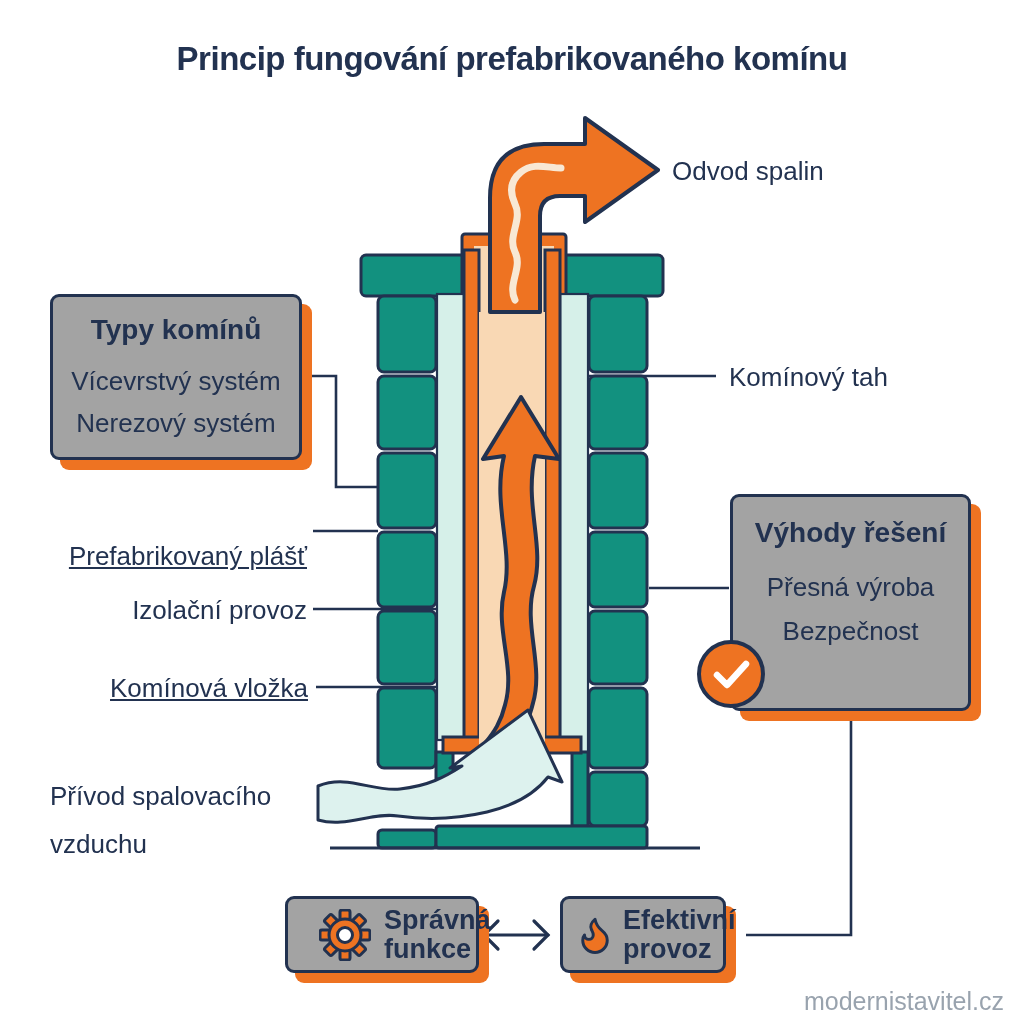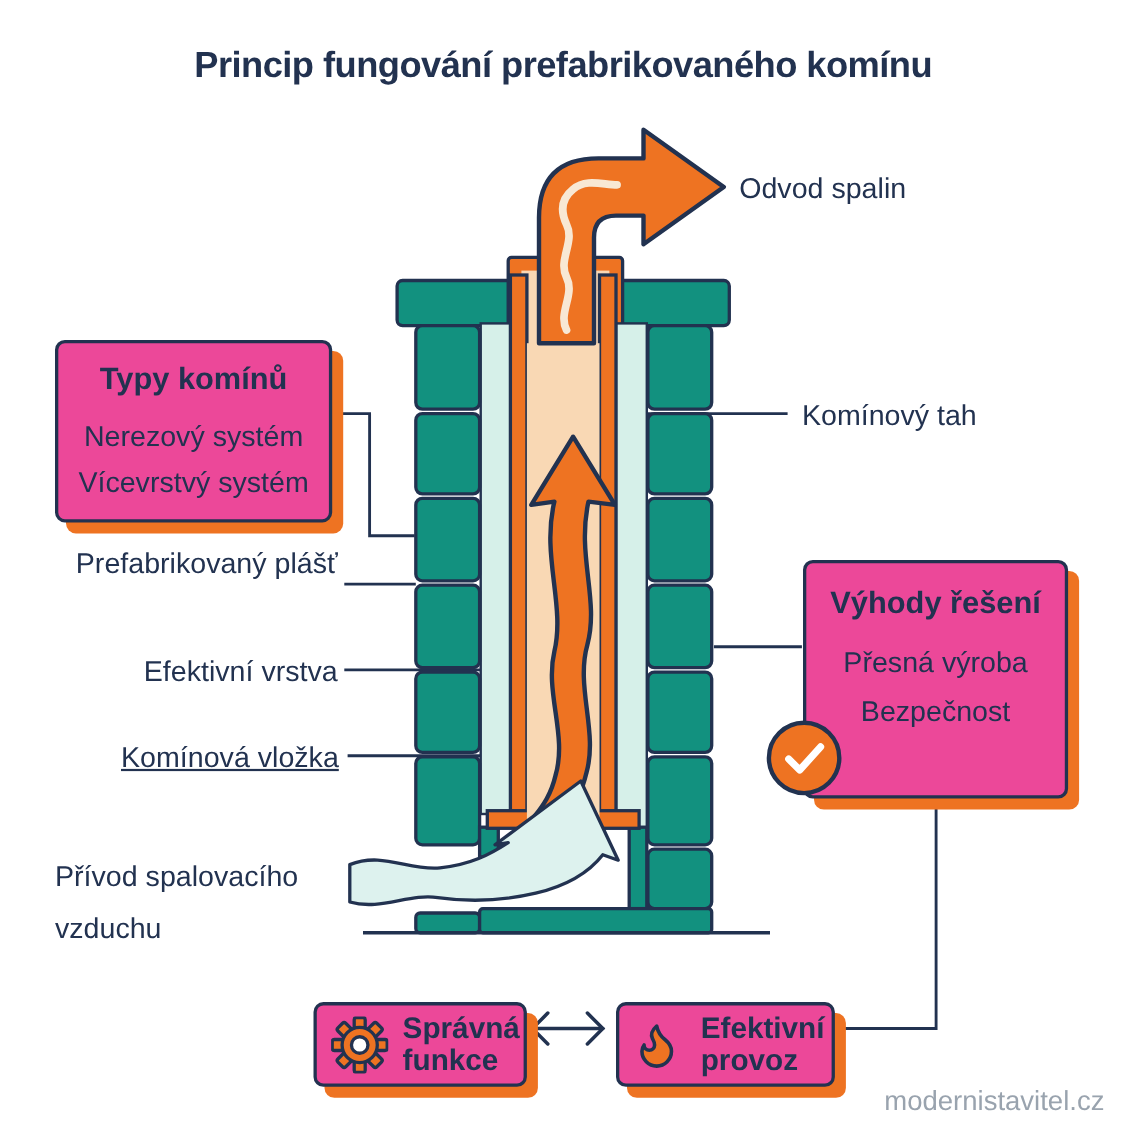--- a/index.html
+++ b/index.html
@@ -35,41 +35,40 @@
   .s-wave{stroke:var(--cream);stroke-width:7;fill:none;stroke-linecap:round;}
 
   .page-title{
     position:absolute;z-index:2;left:0;top:40px;width:1024px;
     text-align:center;font-size:33px;font-weight:700;letter-spacing:-0.5px;
   }
   .lbl{position:absolute;z-index:2;font-size:26px;line-height:32px;white-space:nowrap;}
   .lbl.wrap{white-space:normal;}
 
   .card{
-    position:absolute;z-index:2;background:#ec4899;
+    position:absolute;z-index:2;background:#a3a3a3;
     border:3px solid var(--navy);border-radius:9px;
     box-shadow:10px 10px 0 var(--orange);
     box-sizing:border-box;
-    margin-top:15px;
   }
   .card .card-title{font-size:28px;font-weight:700;text-align:center;}
   .card .card-item{font-size:26px;text-align:center;}
 
   .types-card{left:50px;top:294px;width:252px;height:166px;padding-top:17px;}
   .types-card .card-title{margin-bottom:14px;}
   .types-card .card-item{line-height:42px;}
 
   .benefits-card{left:730px;top:494px;width:241px;height:217px;padding-top:20px;}
   .benefits-card .card-title{margin-bottom:16px;}
   .benefits-card .card-item{line-height:44px;}
   .check-badge{position:absolute;left:-40px;top:139px;width:76px;height:76px;}
 
   .mini-card{display:flex;align-items:center;}
-  .func-card{left:285px;top:896px;width:194px;height:77px;padding-left:13px;gap:13px;}
-  .oper-card{left:560px;top:896px;width:199px;height:77px;padding-left:11px;gap:17px;align-items:center;}
+  .func-card{left:285px;top:896px;width:194px;height:77px;padding-left:13px;gap:13px;justify-content:flex-end;}
+  .oper-card{left:560px;top:896px;width:166px;height:77px;padding-left:11px;gap:7px;align-items:center;}
   .mini-card .mini-label{font-size:27px;font-weight:700;line-height:29px;}
   .func-card .mini-label{width:92px;}
   .oper-card .mini-label{width:100px;}
 
   .watermark{
     position:absolute;z-index:2;right:20px;top:987px;
     font-size:25px;color:var(--wm);margin-left:12px;
   }
 </style>
 </head>
@@ -134,29 +133,29 @@
       <path d="M498,921 L484,935 L498,949"></path>
       <path d="M484,935 H548"></path>
       <path d="M534,921 L548,935 L534,949"></path>
     </g>
   </svg>
 
   <div class="page-title">Princip fungování prefabrikovaného komínu</div>
 
   <div class="lbl" style="left:672px;top:155px;text-align:center;">Odvod spalin</div>
   <div class="lbl" style="left:729px;top:361px;">Komínový tah</div>
-  <div class="lbl" style="right:717px;top:496px;">Prefabrikovaný plášť</div>
-  <div class="lbl" style="right:717px;top:594px;">Efektivní vrstva</div>
+  <div class="lbl" style="right:717px;top:540px;text-decoration:underline;">Prefabrikovaný plášť</div>
+  <div class="lbl" style="right:717px;top:594px;">Izolační provoz</div>
   <div class="lbl" style="right:716px;top:672px;text-decoration:underline;">Komínová vložka</div>
   <div class="lbl wrap" style="right:724px;top:772px;width:250px;line-height:48px;">Přívod spalovacího vzduchu</div>
 
   <div class="card types-card">
     <div class="card-title">Typy komínů</div>
+    <div class="card-item">Vícevrstvý systém</div>
     <div class="card-item">Nerezový systém</div>
-    <div class="card-item">Vícevrstvý systém</div>
   </div>
 
   <div class="card benefits-card">
     <div class="card-title">Výhody řešení</div>
     <div class="card-item">Přesná výroba</div>
     <div class="card-item">Bezpečnost</div>
     <svg class="check-badge" viewBox="0 0 76 76">
       <circle cx="38" cy="38" r="32" style="fill:var(--orange);stroke:var(--navy);stroke-width:4;"></circle>
       <path d="M24,39 L34,49 L53,28" style="fill:none;stroke:#fff;stroke-width:6.5;stroke-linecap:round;stroke-linejoin:round;"></path>
     </svg>

